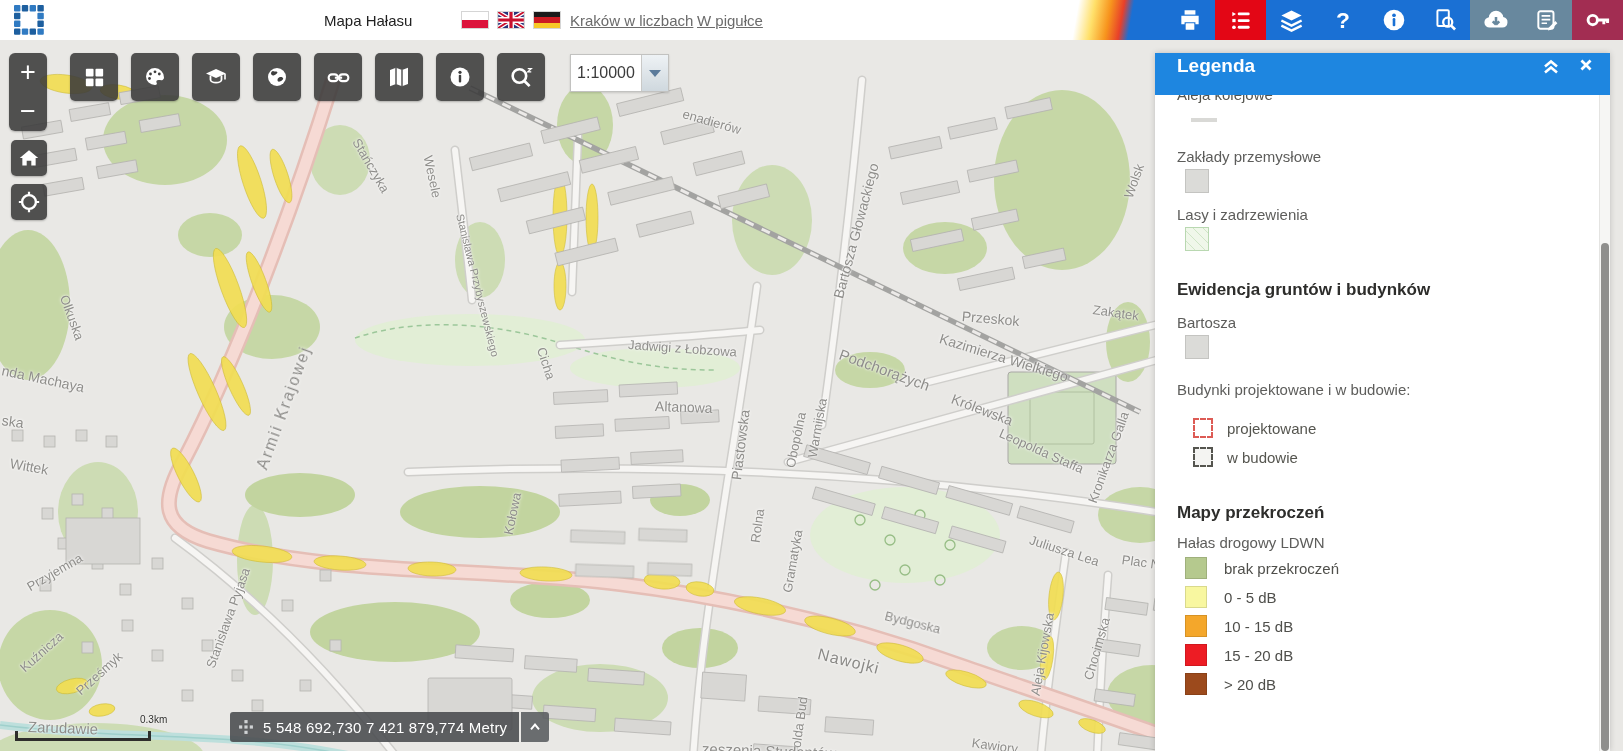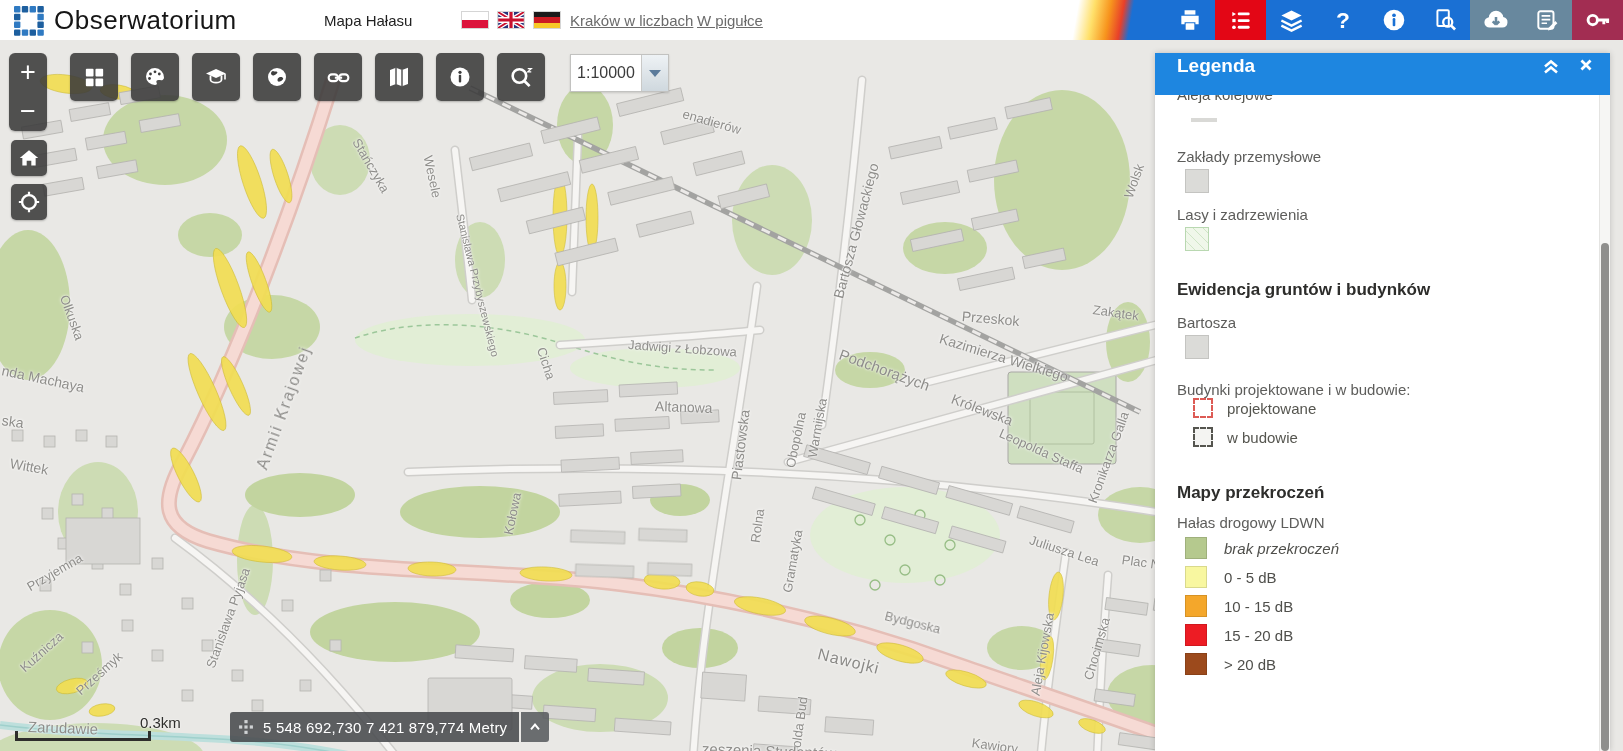--- a/index.html
+++ b/index.html
@@ -45,21 +45,21 @@
 
   .scale-box { position:absolute; left:570px; top:14px; height:38px; display:flex;
     background:#fff; border:1px solid #c2c2c0; box-shadow:0 1px 2px rgba(0,0,0,.15); }
   .scale-val { width:70px; display:flex; align-items:center; justify-content:center;
     font-size:16px; color:#3c3c3c; }
   .scale-arrow { width:27px; border-left:1px solid #c9c9c7; cursor:pointer;
     background:linear-gradient(#eef2f5,#cfd8de); display:flex; align-items:center; justify-content:center; }
   .scale-arrow i { width:0; height:0; border-left:6px solid transparent; border-right:6px solid transparent;
     border-top:7px solid #5b7b9b; }
 
-  .scalebar-label { position:absolute; left:140px; top:674px; font-size:15px; color:#2e2e2c;
+  .scalebar-label { position:absolute; left:140px; top:674px; font-size:10px; color:#2e2e2c;
     text-shadow:0 0 2px #fff; }
   .scalebar-line { position:absolute; left:15px; top:691px; width:136px; height:10px;
     border-left:3px solid #2e2e2c; border-right:3px solid #2e2e2c; border-bottom:3px solid #2e2e2c; }
 
   .coords { position:absolute; left:230px; top:672px; height:30px; display:flex; align-items:stretch; }
   .coords-main { background:rgba(72,74,77,.88); border-radius:3px 0 0 3px; display:flex;
     align-items:center; padding:0 12px 0 8px; }
   .coords-main .mvico { margin-right:9px; }
   .coords-text { color:#fff; font-size:15px; letter-spacing:.2px; }
   .coords-toggle { width:28px; margin-left:2px; background:rgba(88,91,94,.88); border:none;
@@ -83,21 +83,21 @@
   .lg-title2 { margin-top:29px; font-size:17px; font-weight:700; color:#2d2d2b; }
   .sw { width:24px; height:24px; margin:4px 0 0 8px; background:#dbdbd8; border:1px solid #c4c4c1; }
   .sw.lasy { background:#f0f7ea; border:1px solid #b9d8b1;
     background-image:repeating-linear-gradient(45deg,transparent 0 6px,#cfe5c6 6px 7px); }
   .lg-row { display:flex; align-items:center; }
   .lg-row .rsw { width:20px; height:20px; margin-left:16px; flex:none; }
   .rsw.proj { border:2px dashed #dd5b55; background:#fff; }
   .rsw.budowa { border:2px dashed #55554f; background:#f4f4f2; }
   .lg-row .rlabel { margin-left:14px; font-size:15px; color:#55554f; }
   .noise-row { display:flex; align-items:center; margin-top:7px; }
-  .noise-row.first { margin-top:6px;font-style:italic; }
+  .noise-row.first { margin-top:6px; }
   .noise-row .nsw { width:22px; height:22px; margin-left:8px; flex:none; border:1px solid rgba(0,0,0,.12); }
   .noise-row .nlabel { margin-left:17px; font-size:15px; color:#4f4f4b; }
   .lg-scroll { position:absolute; right:0; top:42px; bottom:0; width:11px;
     background:#f6f6f4; border-left:1px solid #e4e4e2; }
   .lg-thumb { position:absolute; left:1px; right:1px; top:148px; bottom:0;
     background:#8f8f8d; border-radius:4px; cursor:pointer; }
 </style>
 </head>
 <body>
 
@@ -112,21 +112,20 @@
         <rect x="0" y="7.8" width="6.4" height="6.4" rx="1" fill="#1d5f9f"></rect>
           <rect x="23.4" y="7.8" width="6.4" height="6.4" rx="1" fill="#2f7ac2"></rect>
         <rect x="0" y="15.6" width="6.4" height="6.4" rx="1" fill="#2f7ac2"></rect>
           <rect x="23.4" y="15.6" width="6.4" height="6.4" rx="1" fill="#1d5f9f"></rect>
         <rect x="0" y="23.4" width="6.4" height="6.4" rx="1" fill="#1d5f9f"></rect>
           <rect x="7.8" y="23.4" width="6.4" height="6.4" rx="1" fill="#2f7ac2"></rect>
           <rect x="15.6" y="23.4" width="6.4" height="6.4" rx="1" fill="#1d5f9f"></rect>
           <rect x="23.4" y="23.4" width="6.4" height="6.4" rx="1" fill="#2f7ac2"></rect>
       </g>
     </svg>
-    <span class="app-title">Obserwatorium</span>
   </div>
   <span class="page-title">Mapa Hałasu</span>
   <span class="flag flag-pl"></span>
   <span class="flag flag-uk">
     <svg width="26" height="16" viewBox="0 0 24 15">
       <rect width="24" height="15" fill="#29337a"></rect>
       <path d="M0 0l24 15M24 0L0 15" stroke="#fff" stroke-width="4"></path>
       <path d="M0 0l24 15M24 0L0 15" stroke="#c8102e" stroke-width="1.6"></path>
       <path d="M12 0v15M0 7.5h24" stroke="#fff" stroke-width="5.5"></path>
       <path d="M12 0v15M0 7.5h24" stroke="#c8102e" stroke-width="3"></path>
@@ -613,21 +612,21 @@
 
       <div class="lg-label tight">Lasy i zadrzewienia</div>
       <div class="sw lasy"></div>
 
       <div class="lg-title2">Ewidencja gruntów i budynków</div>
 
       <div class="lg-label" style="margin-top:14px">Bartosza</div>
       <div class="sw" style="background-color: rgb(219, 219, 216);"></div>
 
       <div class="lg-label" style="margin-top:22px">Budynki projektowane i w budowie:</div>
-      <div class="lg-row" style="margin-top:0">
+      <div class="lg-row" style="margin-top:20px">
         <span class="rsw proj"></span>
         <span class="rlabel">projektowane</span>
       </div>
       <div class="lg-row" style="margin-top:9px">
         <span class="rsw budowa"></span>
         <span class="rlabel">w budowie</span>
       </div>
 
       <div class="lg-title2" style="margin-top:36px">Mapy przekroczeń</div>
       <div class="lg-label" style="margin-top:11px">Hałas drogowy LDWN</div>

